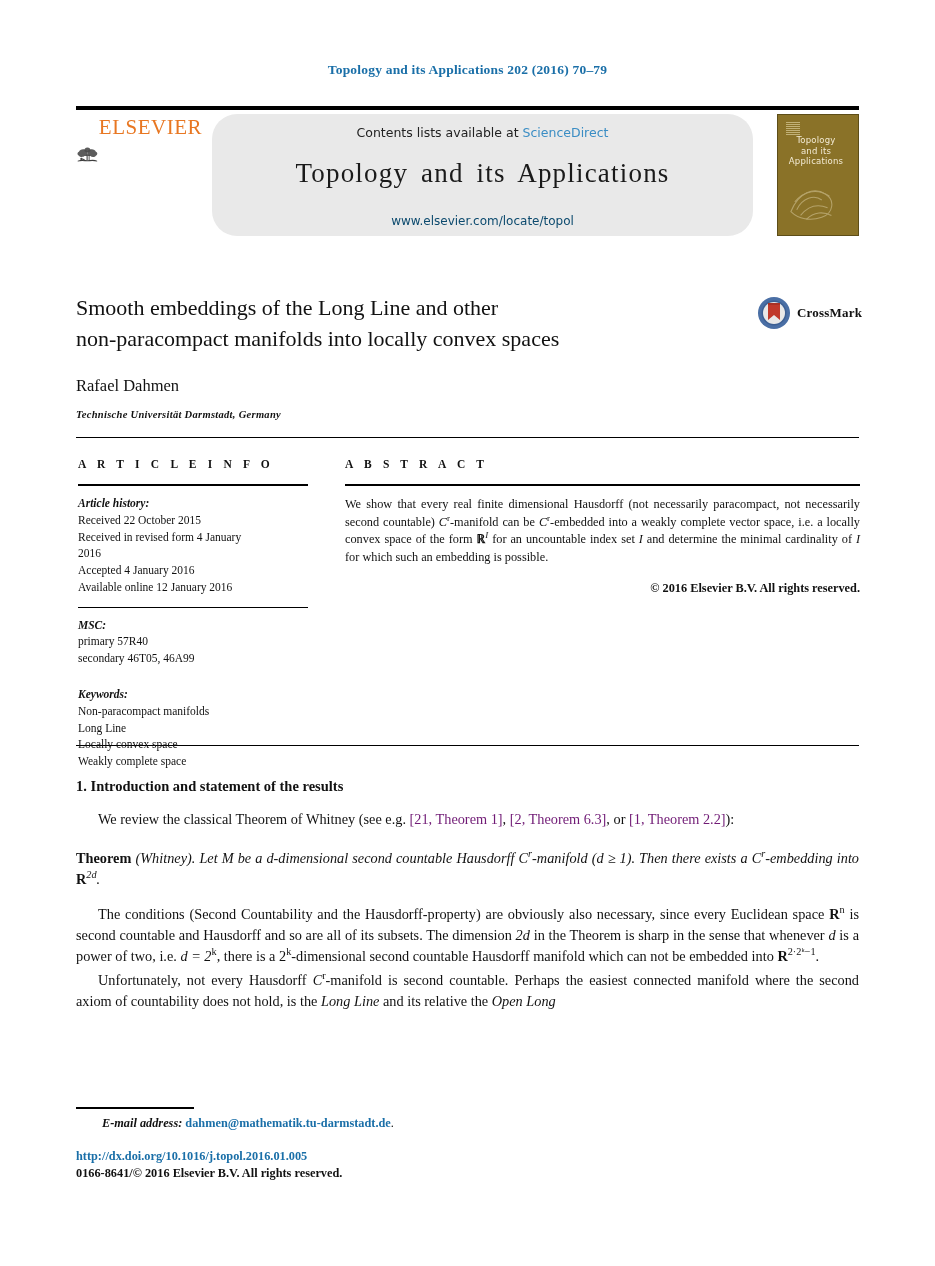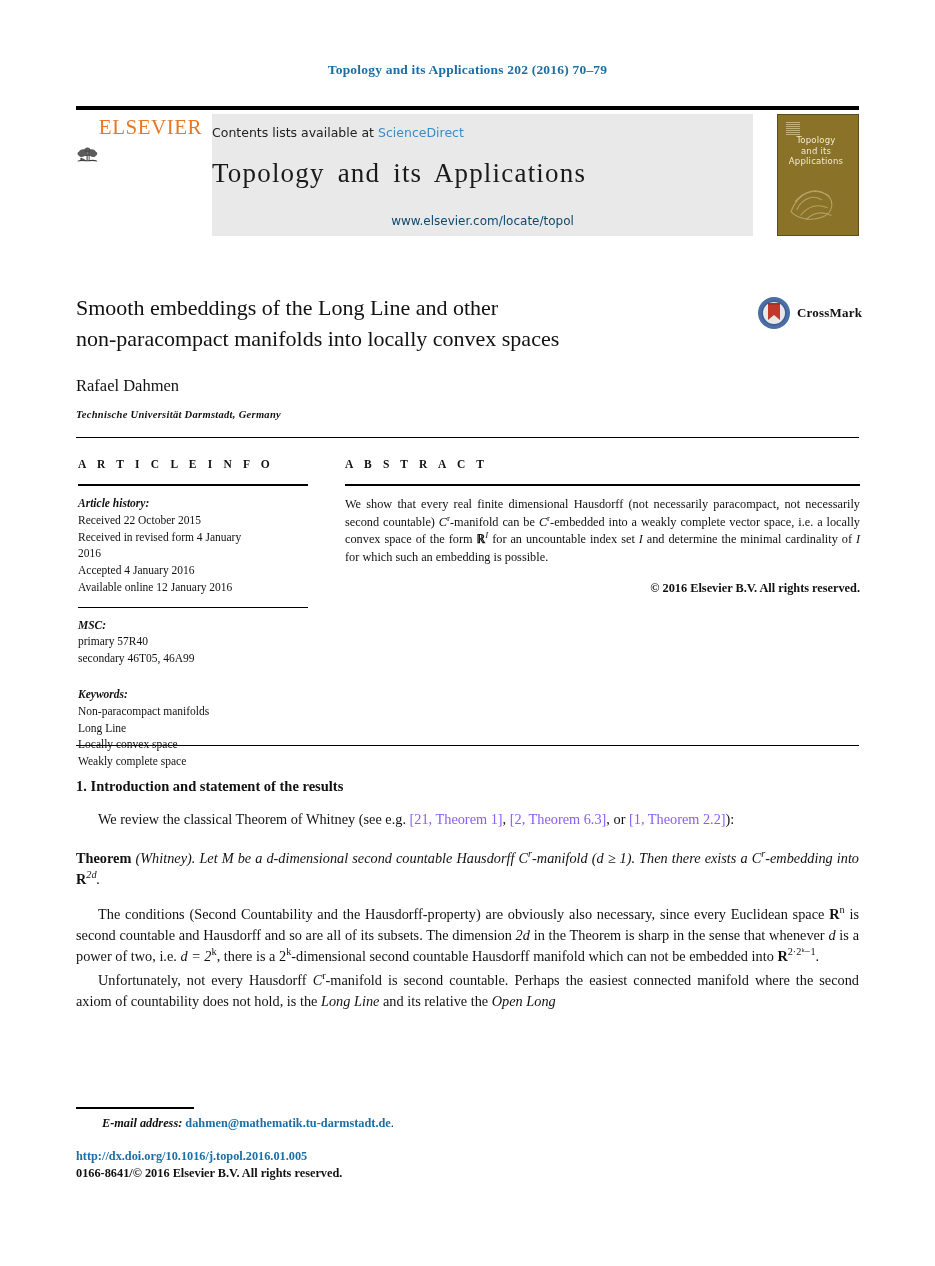--- a/index.html
+++ b/index.html
@@ -75,23 +75,25 @@
     line-height: 1;
   }
   .journal-banner {
     flex: 1 1 auto;
     background: #e9e9e9;
     margin-left: 10px;
     margin-right: 24px;
     position: relative;
     display: flex;
     flex-direction: column;
+    align-items: center;
     justify-content: flex-start;
     padding-top: 11px;
     box-sizing: border-box;
+    border-radius: 25px;
   }
   .contents-line {
     font-family: "DejaVu Sans", sans-serif;
     font-size: 12.5px;
     color: #222;
   }
   .contents-line a, .sd-link {
     color: #3a8dc4;
     text-decoration: none;
   }
@@ -296,21 +298,21 @@
     font-family: "Liberation Serif", serif;
     font-size: 14.3px;
     line-height: 1.47;
     text-align: justify;
     color: #111;
     margin-top: 18px;
     font-style: italic;
   }
   .thm b { font-style: normal; }
   a.ref {
-    color: #8b5cf6;
+    color: #701a75;
     text-decoration: none;
   }
   i { font-style: italic; }
   .bb { font-weight: bold; font-style: normal; font-family: "Liberation Serif", serif; }
   sup { font-size: .72em; vertical-align: super; line-height: 0; }
 
   
   .foot-rule {
     position: absolute;
     left: 76px;

